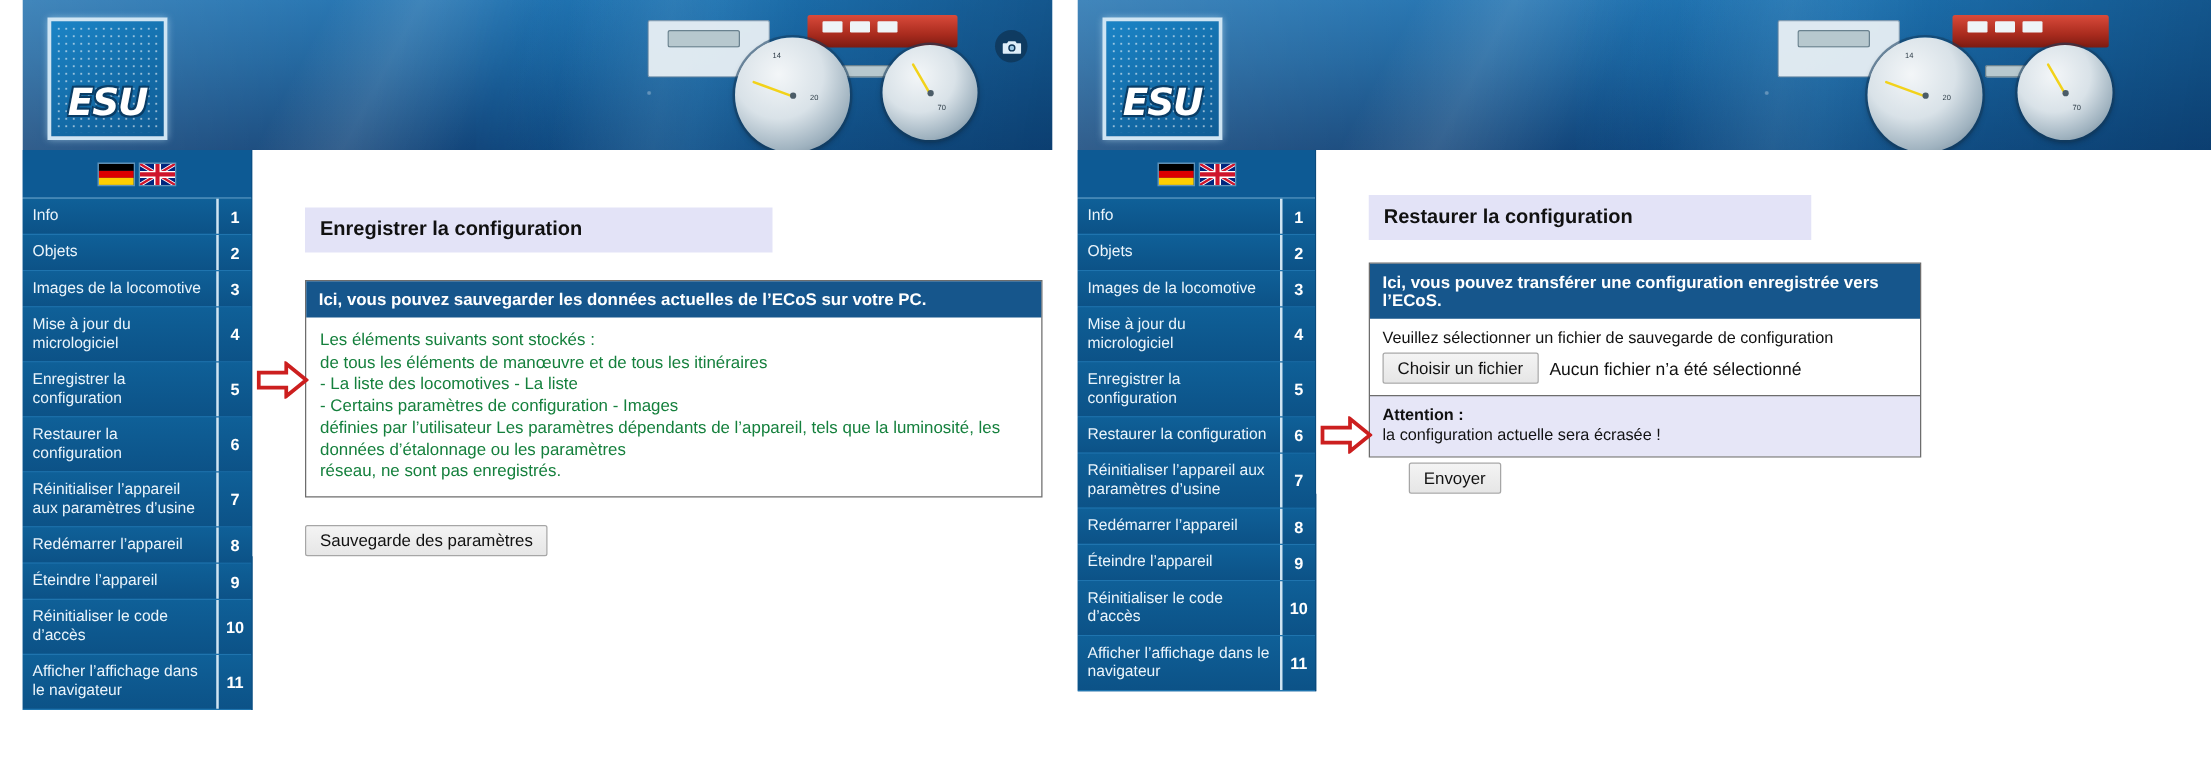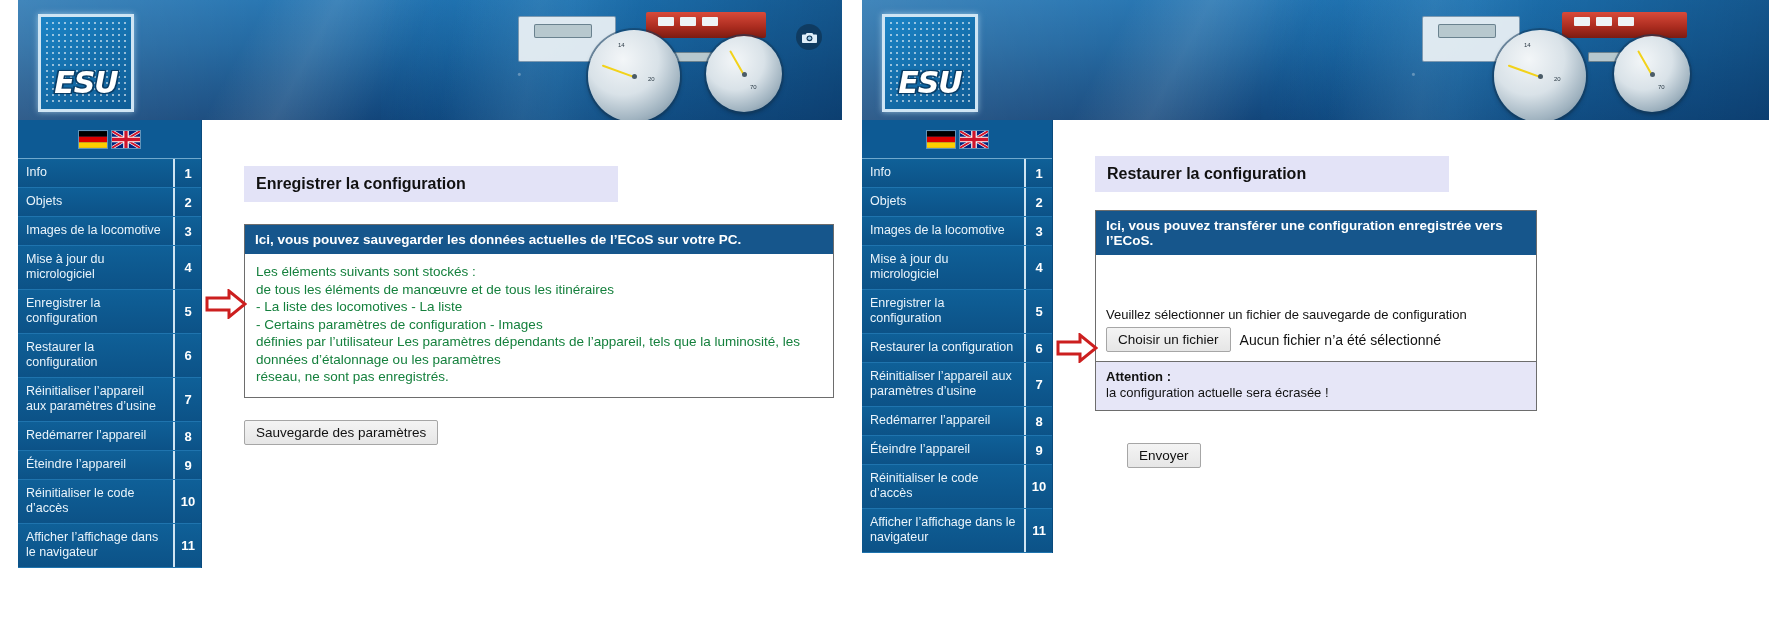--- a/index.html
+++ b/index.html
@@ -155,21 +155,21 @@
     padding:7px 10px;
   }
   .card-body{
     padding:9px 11px 11px 11px;
     font-size:13.5px;color:#15803d;line-height:17.5px;
   }
   .card-body .ln{white-space:nowrap;}
 
   .file-row{
     padding:7px 10px 9px 10px;
-    font-size:13px;color:#111;margin-top:45px;
+    font-size:13px;color:#111;
   }
   .file-row .hint{display:block;margin-bottom:5px;}
   .file-pick{display:flex;align-items:center;gap:9px;}
   .btn{
     font-family:"Liberation Sans",sans-serif;
     font-size:13.5px;color:#111;
     background:linear-gradient(180deg,#f4f4f4 0%,#e6e6e6 100%);
     border:1px solid #a6a6a6;
     border-radius:2px;
     padding:4px 11px;
@@ -179,21 +179,21 @@
 
   .warn{
     border-top:1px solid #6d6d6d;
     background:#e6e6f7;
     padding:7px 10px 9px 10px;
     font-size:13px;color:#111;line-height:16px;
   }
   .warn b{font-weight:bold;}
 
   .submit-wrap{margin:22px 0 0 42px;}
-  .submit-wrap-r{margin-top:32px;padding-left:32px;}
+  .submit-wrap-r{margin-top:4px;padding-left:32px;}
 
   
   .arrow{position:absolute;}
   .arrow svg{display:block;}
 </style>
 </head>
 <body>
 
 <div class="stage">
 

